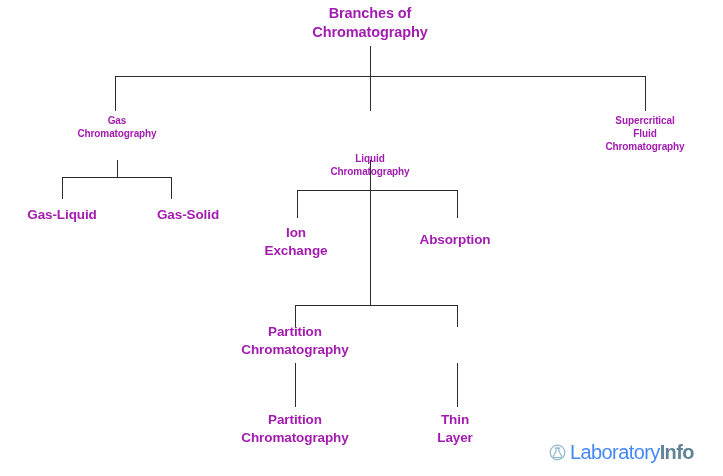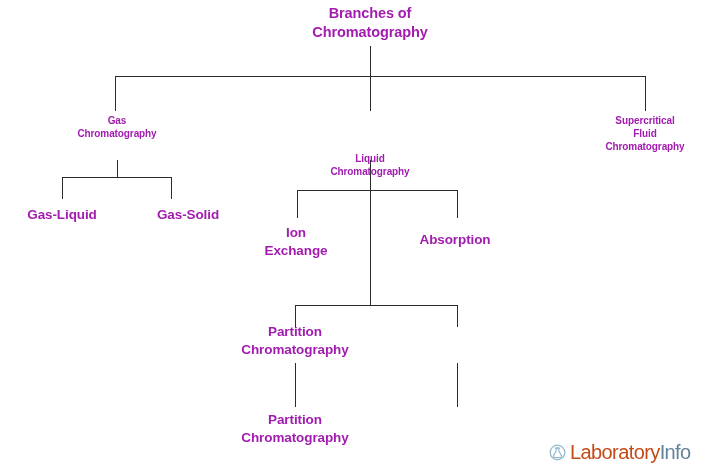--- a/index.html
+++ b/index.html
@@ -63,22 +63,22 @@
     display: block;
   }
   #watermark .logo-text {
     font-size: 20px;
     font-weight: 500;
     letter-spacing: -0.6px;
     line-height: 1;
     display: flex;
     align-items: baseline;
   }
-  #watermark .logo-lab  { color: #c2410c; }
-  #watermark .logo-info { color: #5a7d92; font-weight: 400; }
+  #watermark .logo-lab  { color: #3b82f6; }
+  #watermark .logo-info { color: #5a7d92; font-weight: 700; }
 </style>
 </head>
 <body>
 
 <div id="diagram">
 
   <div class="node node-root" style="left:370px; top:4px; width:260px;">Branches of
 Chromatography</div>
 
   <div class="node node-l1" style="left:117px; top:114px; width:200px;">Gas
@@ -100,20 +100,22 @@
 
   <div class="node node-l2" style="left:455px; top:231px; width:140px;">Absorption</div>
 
   <div class="node node-l3" style="left:295px; top:323px; width:170px;">Partition
 Chromatography</div>
 
 
   <div class="node node-l4" style="left:295px; top:411px; width:180px;">Partition
 Chromatography</div>
 
+  <div class="node node-l4" style="left:455px; top:411px; width:140px;">Thin
+Layer</div>
 
   <div class="line line-v" style="left:370px; top:46px;  height:31px;"></div>
 
   <div class="line line-h" style="left:115px; top:76px; width:531px;"></div>
 
   <div class="line line-v" style="left:115px; top:76px; height:35px;"></div>
   <div class="line line-v" style="left:370px; top:76px; height:35px;"></div>
   <div class="line line-v" style="left:645px; top:76px; height:35px;"></div>
 
   <div class="line line-v" style="left:117px; top:160px; height:18px;"></div>

